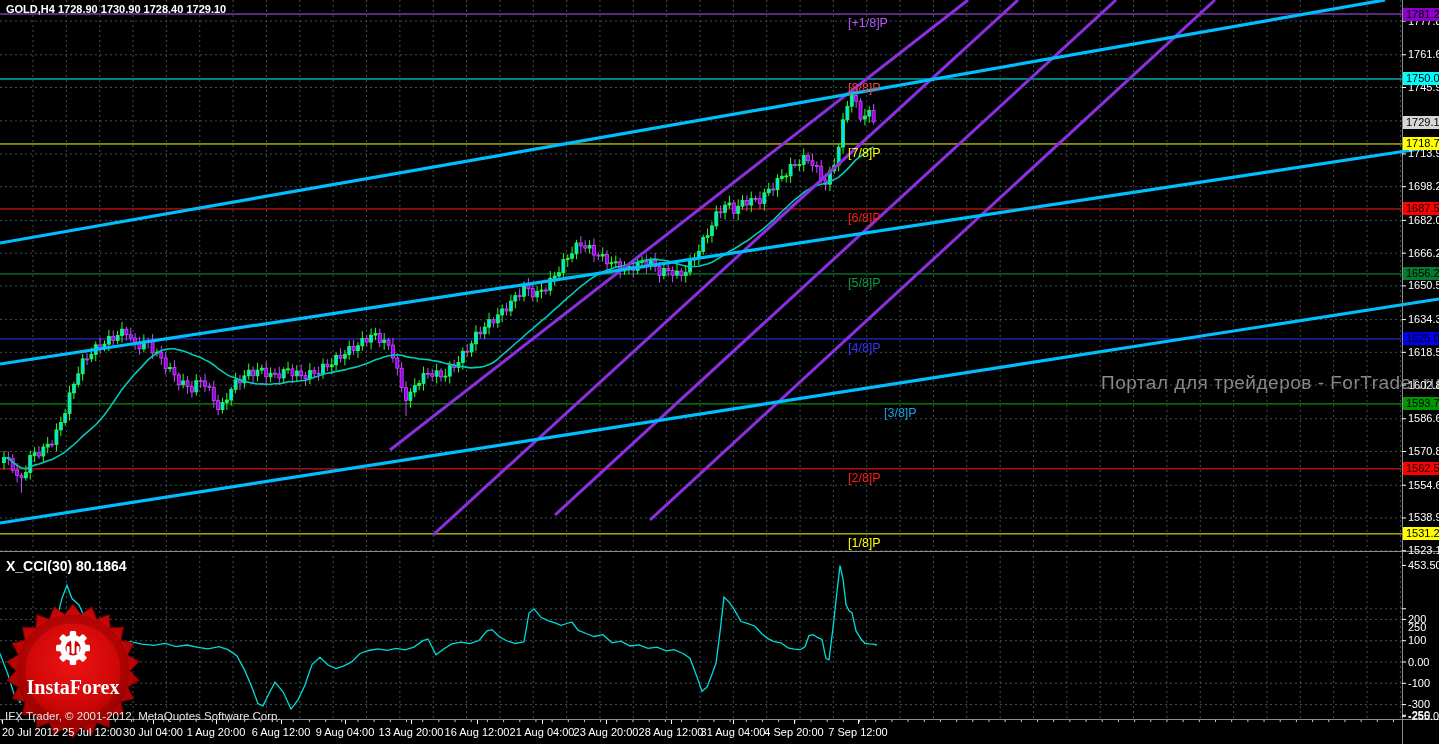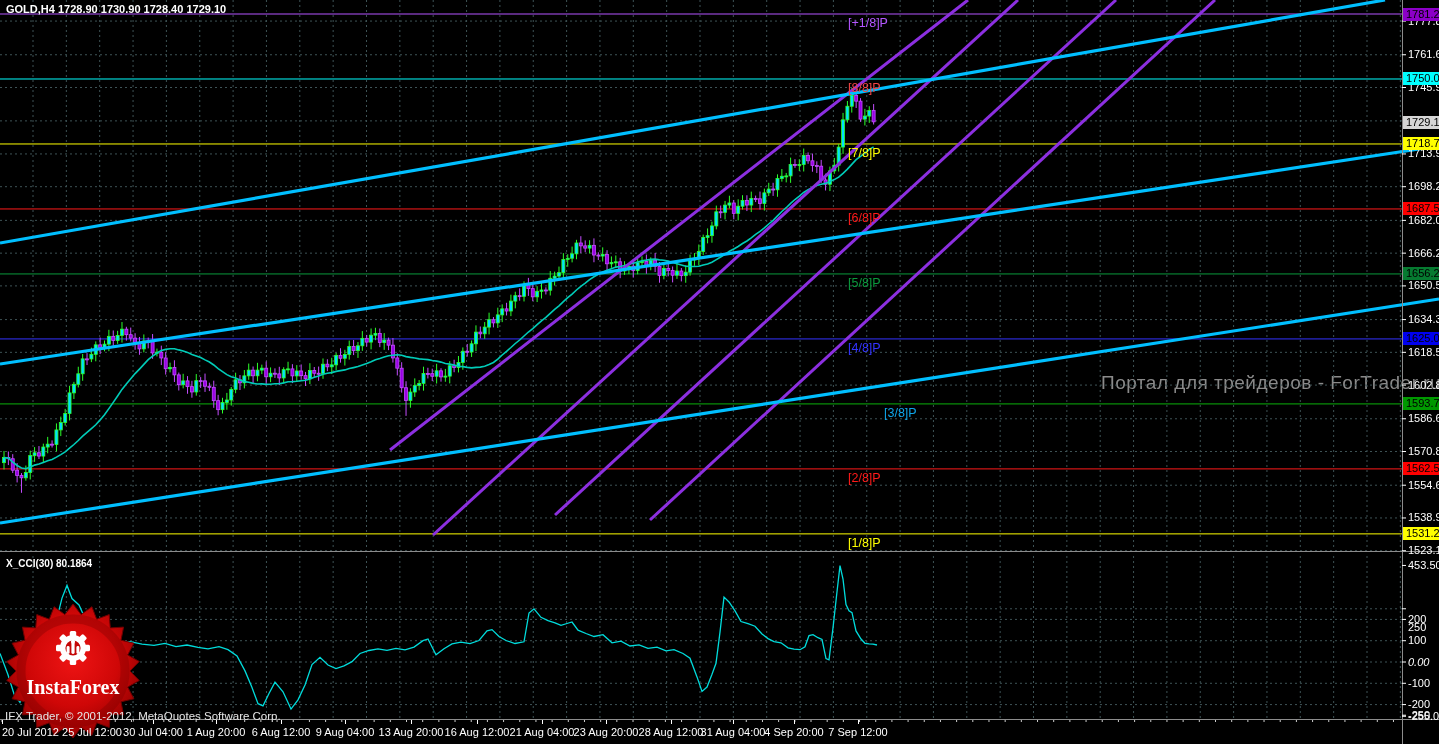--- a/index.html
+++ b/index.html
@@ -4,21 +4,21 @@
 <style>
   html,body{margin:0;padding:0;background:#000;}
   #screen{position:relative;width:1439px;height:744px;background:#000;overflow:hidden;
           font-family:"Liberation Sans",sans-serif;}
   .abs{position:absolute;}
   #watermark{color:#8a8a8a;font-size:19px;letter-spacing:.5px;white-space:nowrap;z-index:1;}
   #chart-svg{position:absolute;left:0;top:0;z-index:2;}
   #badge{position:absolute;z-index:3;}
   .txt{position:absolute;z-index:4;white-space:nowrap;}
   #title{left:6px;top:3px;color:#fff;font-size:11px;font-weight:700;}
-  #cci-title{left:6px;top:558px;color:#fff;font-size:10px;font-weight:700;}
+  #cci-title{left:6px;top:558px;color:#fff;font-size:14px;font-weight:700;}
   #copyright{left:5px;top:710px;color:#e6e6e6;font-size:11.5px;}
   .axis-lab{color:#fff;font-size:11px;line-height:13px;z-index:4;}
   .axis-box{font-size:11px;line-height:13px;color:#000;padding:0 2px 0 3px;width:32px;z-index:5;}
   .mur-lab{font-size:12.5px;z-index:4;}
   .time-lab{color:#fff;font-size:11px;z-index:4;}
 </style>
 </head>
 <body>
 
 <div id="screen">
@@ -746,23 +746,23 @@
       <div class="abs axis-box" style="left: 0px; top: 267.438px; background: rgb(6, 122, 48); color: rgb(0, 0, 0);">1656.25</div>
       <div class="abs axis-box" style="left: 0px; top: 332.422px; background: rgb(0, 0, 238); color: rgb(0, 0, 0);">1625.00</div>
       <div class="abs axis-box" style="left: 0px; top: 397.406px; background: rgb(0, 152, 0); color: rgb(0, 0, 0);">1593.75</div>
       <div class="abs axis-box" style="left: 0px; top: 462.391px; background: rgb(255, 0, 0); color: rgb(0, 0, 0);">1562.50</div>
       <div class="abs axis-box" style="left: 0px; top: 527.375px; background: rgb(255, 255, 0); color: rgb(0, 0, 0);">1531.25</div>
       <div class="abs axis-box" style="left: 0px; top: 115.946px; background: rgb(214, 214, 214); color: rgb(0, 0, 0);">1729.10</div>
       <div class="abs axis-lab" style="left: 5px; top: 558.95px;">453.503</div>
       <div class="abs axis-lab" style="left: 5px; top: 621px;">250</div>
       <div class="abs axis-lab" style="left: 5px; top: 612.92px;">200</div>
       <div class="abs axis-lab" style="left: 5px; top: 634.21px;">100</div>
-      <div class="abs axis-lab" style="left: 5px; top: 655.5px; font-style: italic;">0.00</div>
+      <div class="abs axis-lab" style="left: 5px; top: 655.5px;">0.00</div>
       <div class="abs axis-lab" style="left: 5px; top: 676.79px;">-100</div>
-      <div class="abs axis-lab" style="left: 5px; top: 698.08px;">-200</div>
+      <div class="abs axis-lab" style="left: 5px; top: 698.08px;">-300</div>
       <div class="abs axis-lab" style="left: 5px; top: 708.725px;">-250</div>
       <div class="abs axis-lab" style="left: 5px; top: 709.789px;">-255.001</div>
     </div>
   <div id="time-axis" class="abs" style="left:0;top:720px;width:1439px;height:24px;">
       <div class="abs time-lab" style="top: 6px; left: 2px;">20 Jul 2012</div>
       <div class="abs time-lab" style="top: 6px; left: 92px; transform: translateX(-50%);">25 Jul 12:00</div>
       <div class="abs time-lab" style="top: 6px; left: 153px; transform: translateX(-50%);">30 Jul 04:00</div>
       <div class="abs time-lab" style="top: 6px; left: 216px; transform: translateX(-50%);">1 Aug 20:00</div>
       <div class="abs time-lab" style="top: 6px; left: 281px; transform: translateX(-50%);">6 Aug 12:00</div>
       <div class="abs time-lab" style="top: 6px; left: 345px; transform: translateX(-50%);">9 Aug 04:00</div>

